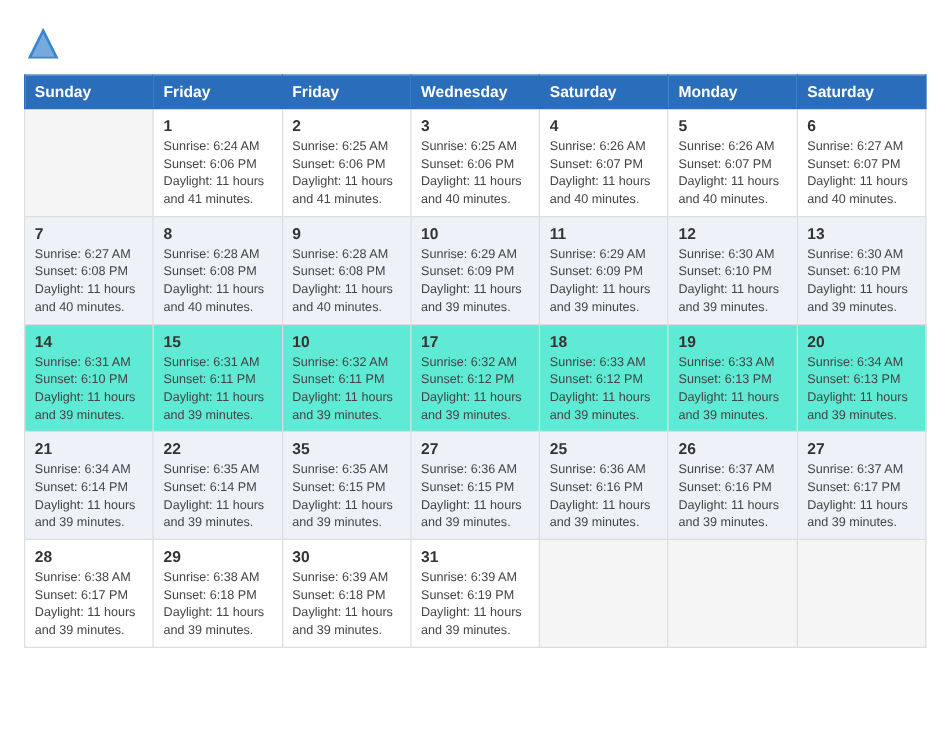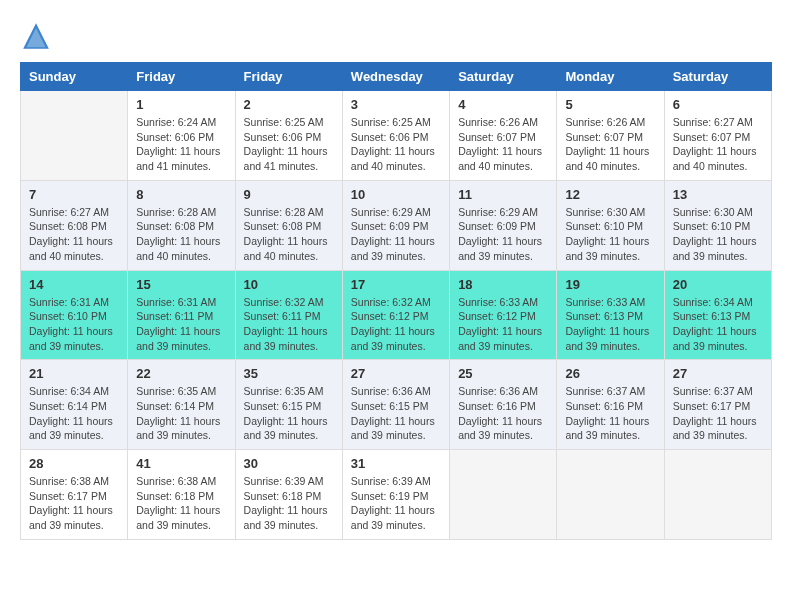--- a/index.html
+++ b/index.html
@@ -327,21 +327,21 @@
       </tr>
       <tr>
         <td>
           <span class="day-number">28</span>
           <div class="day-info" style="white-space: pre-line;">Sunrise: 6:38 AM
 Sunset: 6:17 PM
 Daylight: 11 hours
 and 39 minutes.</div>
         </td>
         <td>
-          <span class="day-number">41</span>
+          <span class="day-number">29</span>
           <div class="day-info" style="white-space: pre-line;">Sunrise: 6:38 AM
 Sunset: 6:18 PM
 Daylight: 11 hours
 and 39 minutes.</div>
         </td>
         <td>
           <span class="day-number">30</span>
           <div class="day-info" style="white-space: pre-line;">Sunrise: 6:39 AM
 Sunset: 6:18 PM
 Daylight: 11 hours

